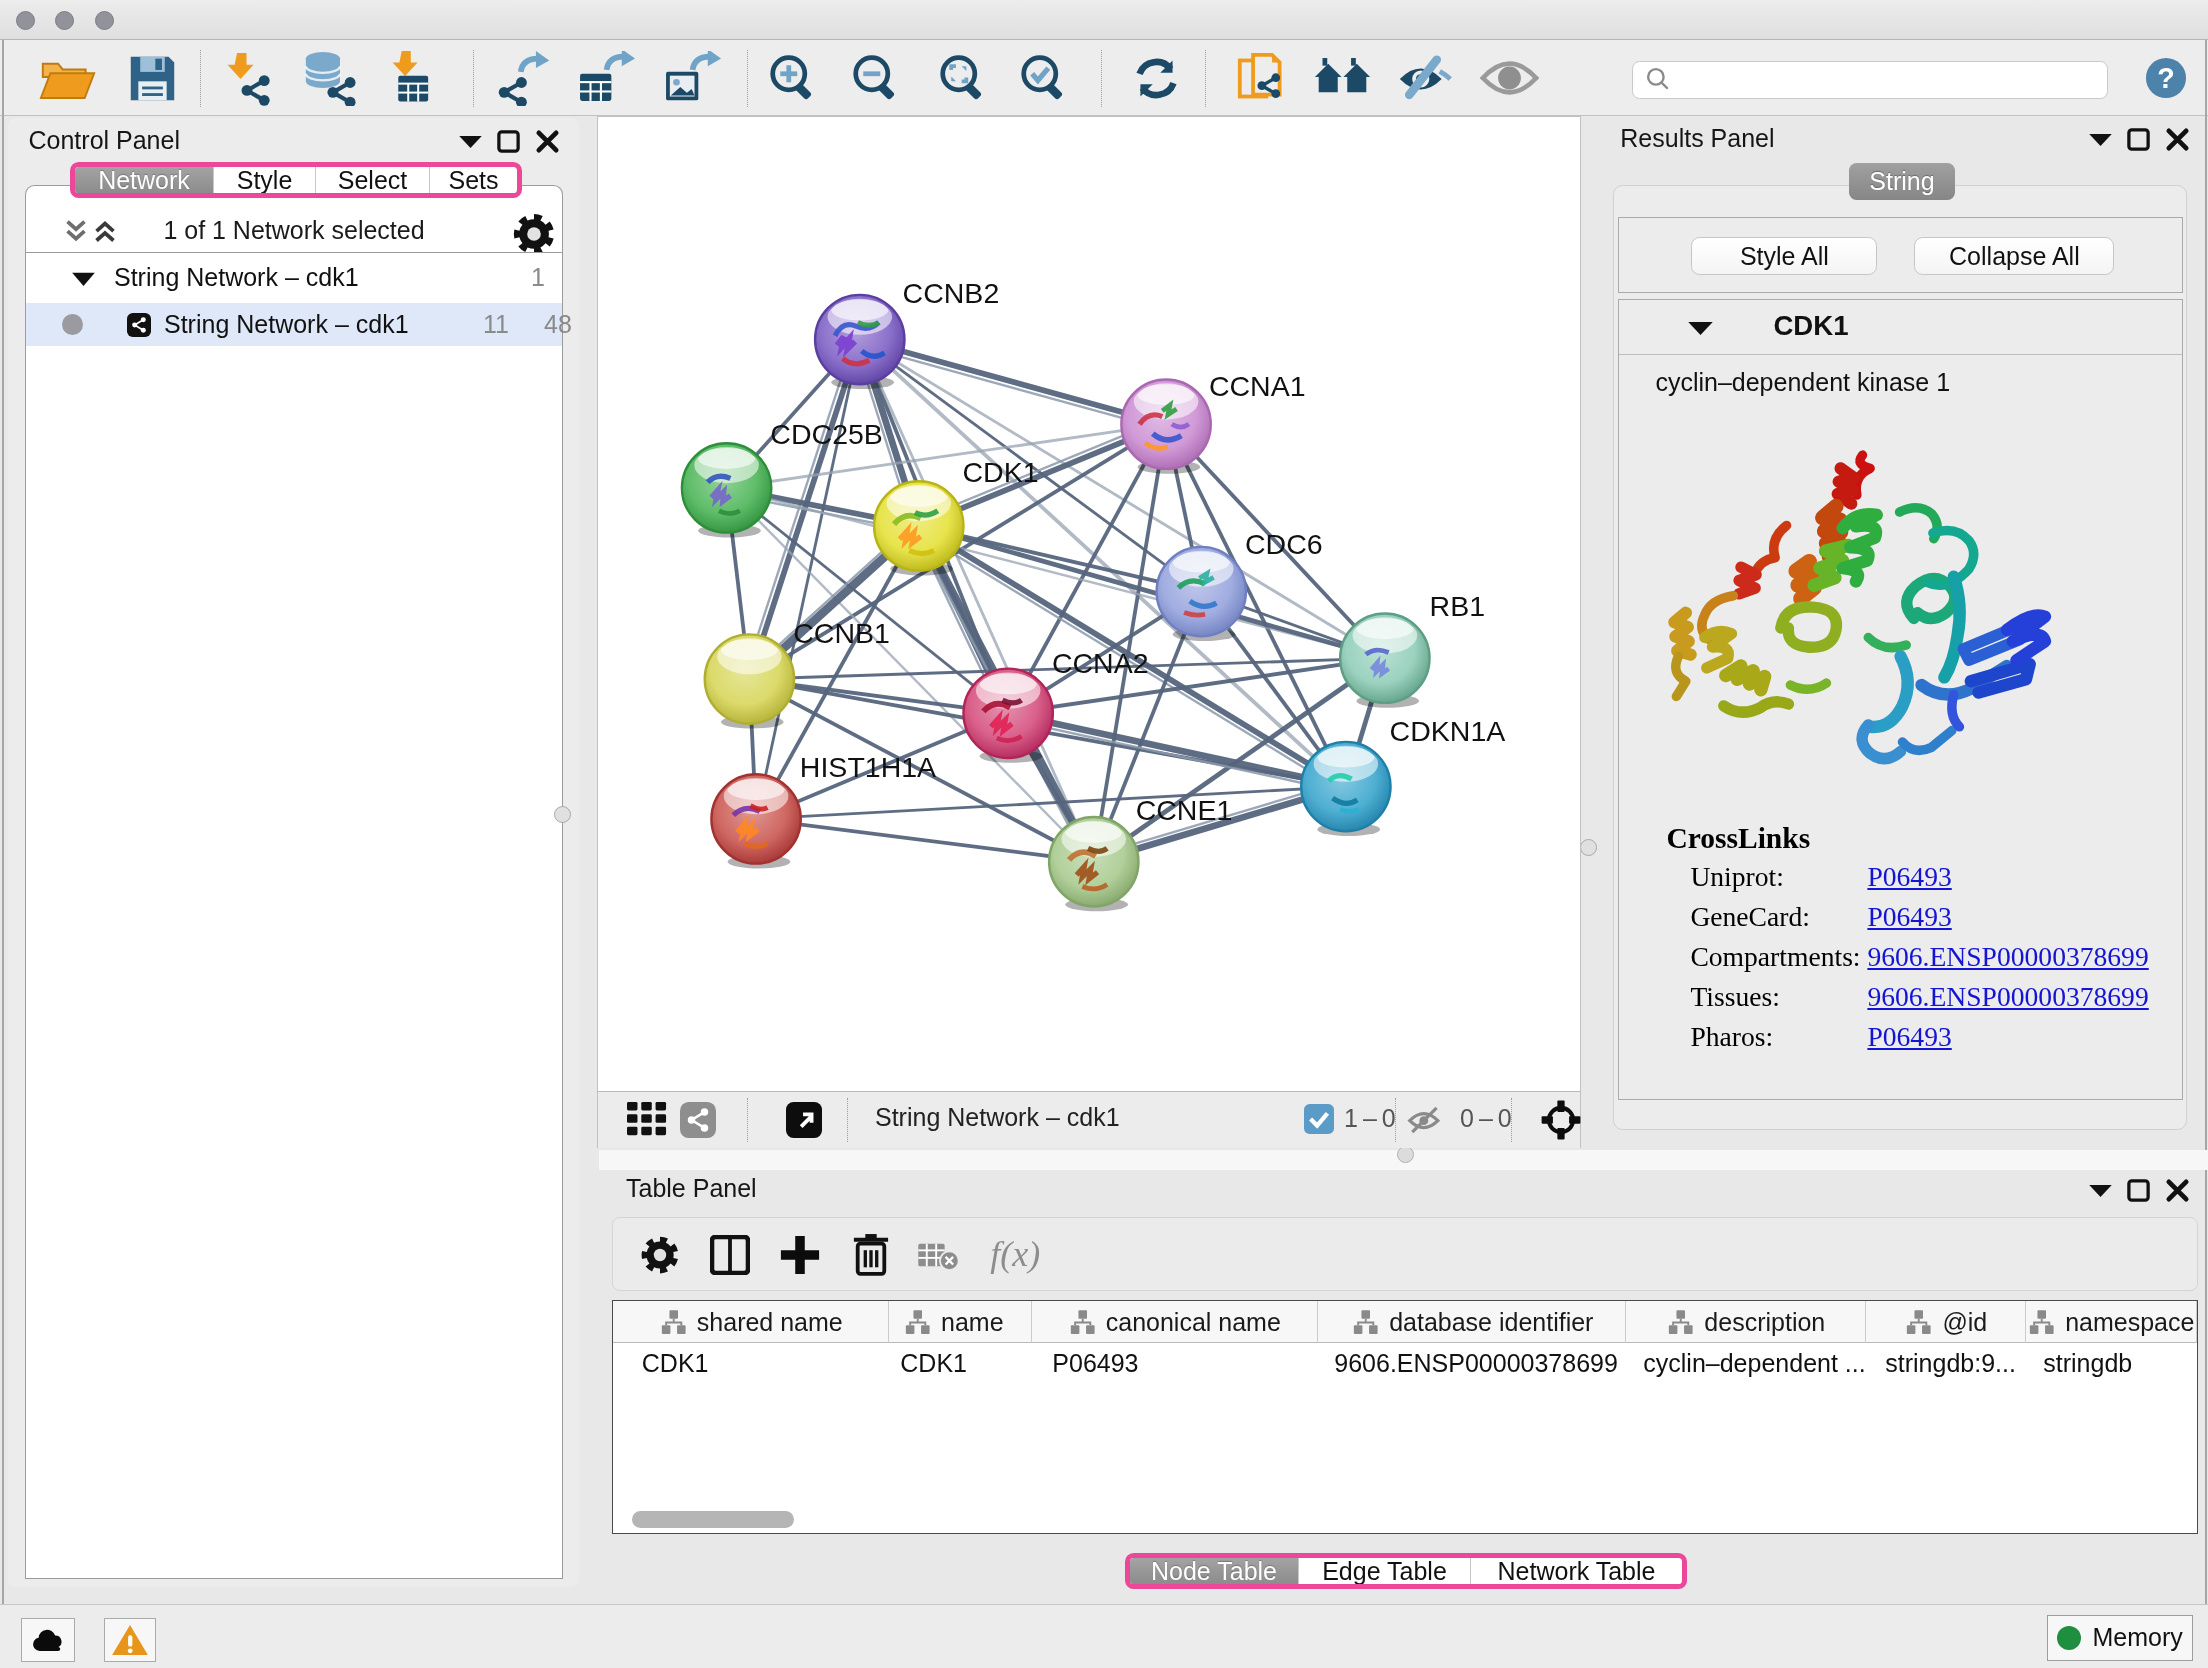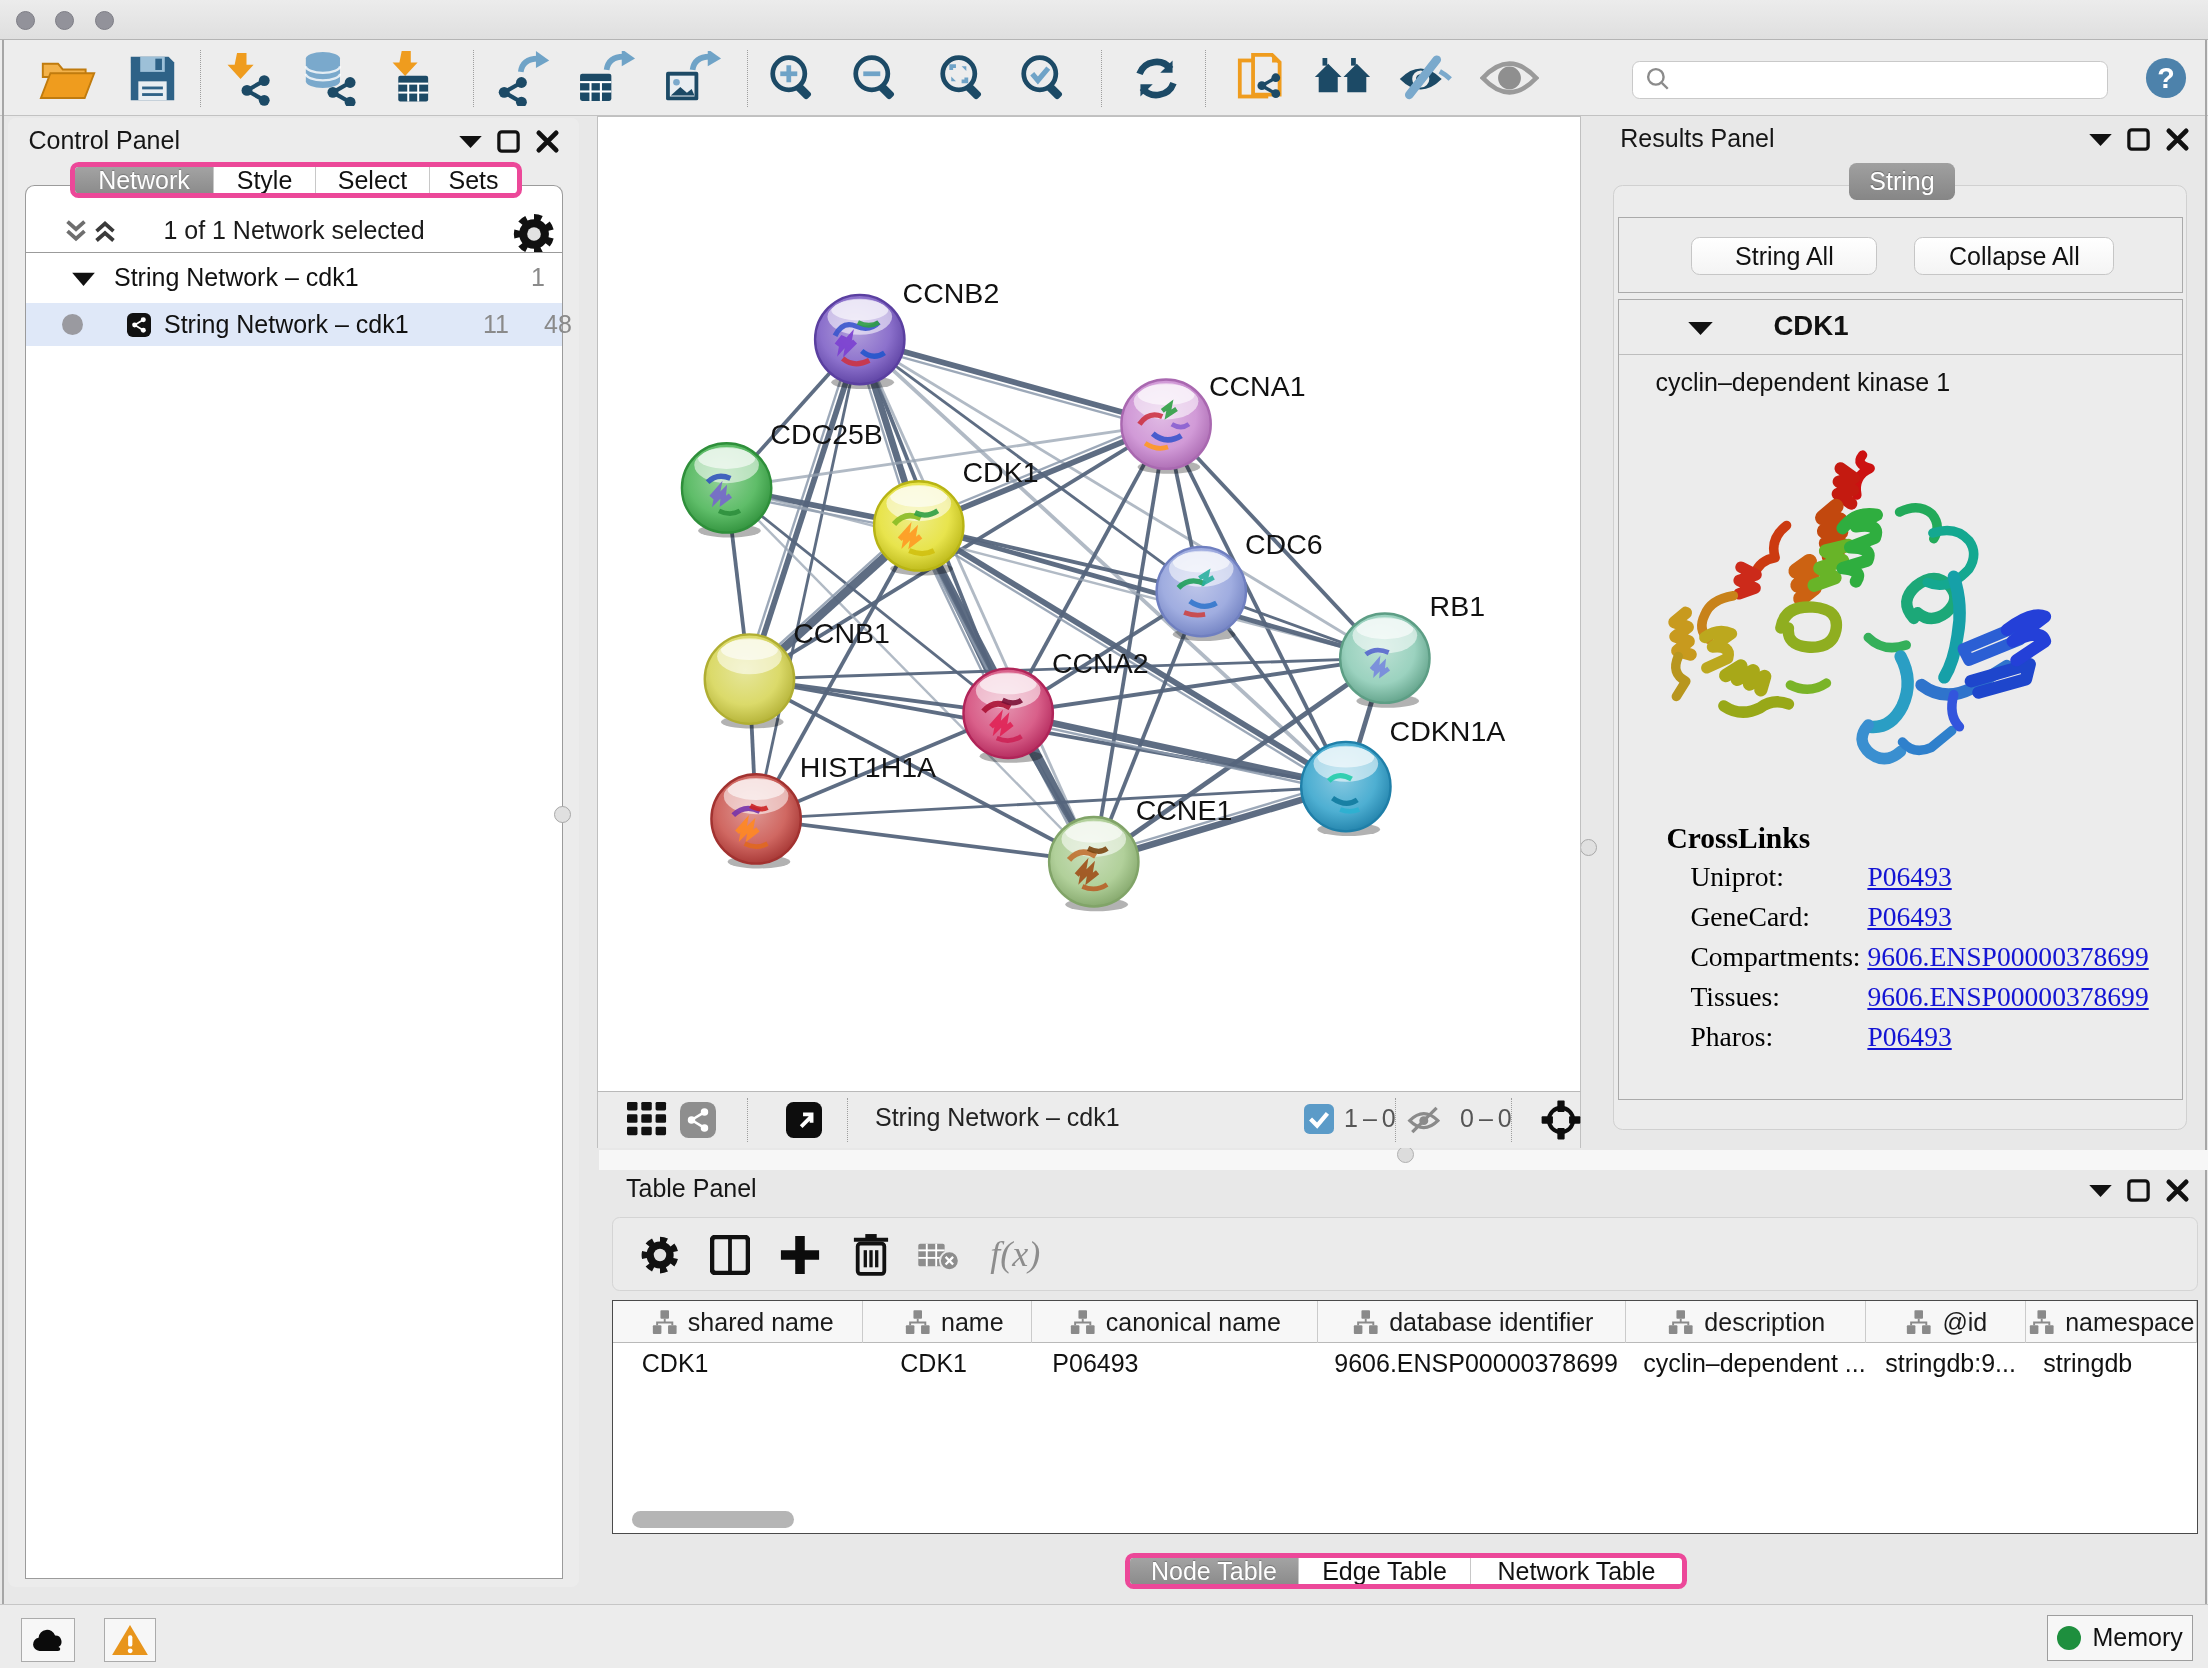--- a/index.html
+++ b/index.html
@@ -695,21 +695,21 @@
       </svg>
 <svg width="25" height="25" viewBox="0 0 26 26">
         <path d="M4,4 L22,22 M22,4 L4,22" stroke="#111" stroke-width="5" stroke-linecap="round"></path>
       </svg>
     </div>
   <div class="rbox"></div>
   <div class="abs" style="left:242px;top:47px;width:106px;height:37px;border-radius:7.6px;
      background:linear-gradient(#a0a0a0,#868686);color:#fff;font-size:25px;display:flex;
      align-items:center;justify-content:center;text-shadow:0 -1px 1px rgba(0,0,0,0.3)">String</div>
   <div class="rbox1">
-    <div class="btn" style="left:72px;top:19px;width:186px;height:38px">String All</div>
+    <div class="btn" style="left:72px;top:19px;width:186px;height:38px">Style All</div>
     <div class="btn" style="left:295px;top:19px;width:200px;height:38px">Collapse All</div>
   </div>
   <div class="rbox2">
     <div class="abs" style="left:0;top:0;width:100%;height:55px;border-bottom:1.9px solid #bdbdbd">
       <svg width="25" height="16" style="position:absolute;left:69px;top:20px" viewBox="0 0 26 17">
           <polygon points="0,2 26,2 13,16" fill="#111"></polygon>
         </svg>
       <div class="abs" style="left:154px;top:9.5px;font-size:27.6px;font-weight:bold;color:#111">CDK1</div>
     </div>
     <div class="abs" style="left:36px;top:68px;font-size:25px;color:#111">cyclin–dependent kinase 1</div>
@@ -800,21 +800,21 @@
 <line x1="10" y1="4" x2="10" y2="28"></line>
           <line x1="20" y1="4" x2="20" y2="28"></line>
         </g>
 <circle cx="34" cy="22" r="10" fill="#8d8d8d" stroke="#ebebeb" stroke-width="2"></circle>
 <path d="M30,18 l8,8 m0,-8 l-8,8" stroke="#fff" stroke-width="2.5"></path>
       </svg>
 <div class="abs serif" style="left:377px;top:15px;font-size:36px;font-style:italic;color:#8d8d8d">f(x)</div>
 </div>
   <div class="tbl">
     <div class="thead">
-      <div class="thcell" style="left:8px;width:242px">
+      <div class="thcell" style="left:0px;width:276px">
           <svg width="28.5" height="27" viewBox="0 0 30 28">
             <g fill="#8a8a8a">
 <rect x="11" y="1" width="9" height="9" rx="1"></rect>
               <rect x="3" y="17" width="9" height="9" rx="1"></rect>
               <rect x="19" y="17" width="9" height="9" rx="1"></rect>
             </g>
 <g stroke="#8a8a8a" stroke-width="2" fill="none">
               <path d="M15.5,10 v4 M7.5,17 v-3 h16 v3"></path>
             </g>
           </svg>

